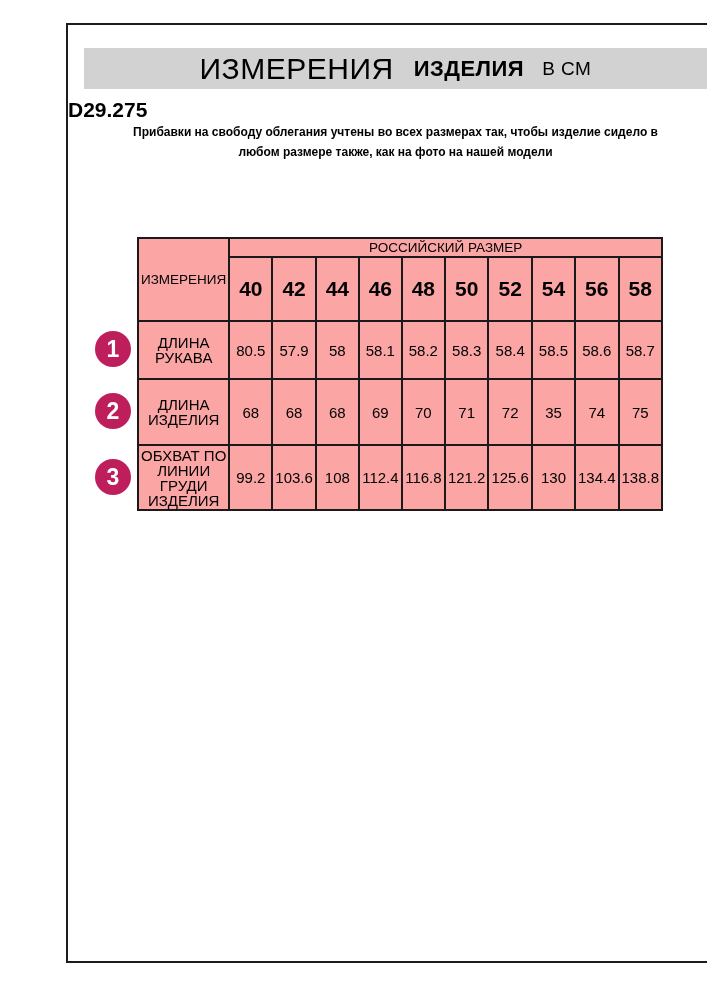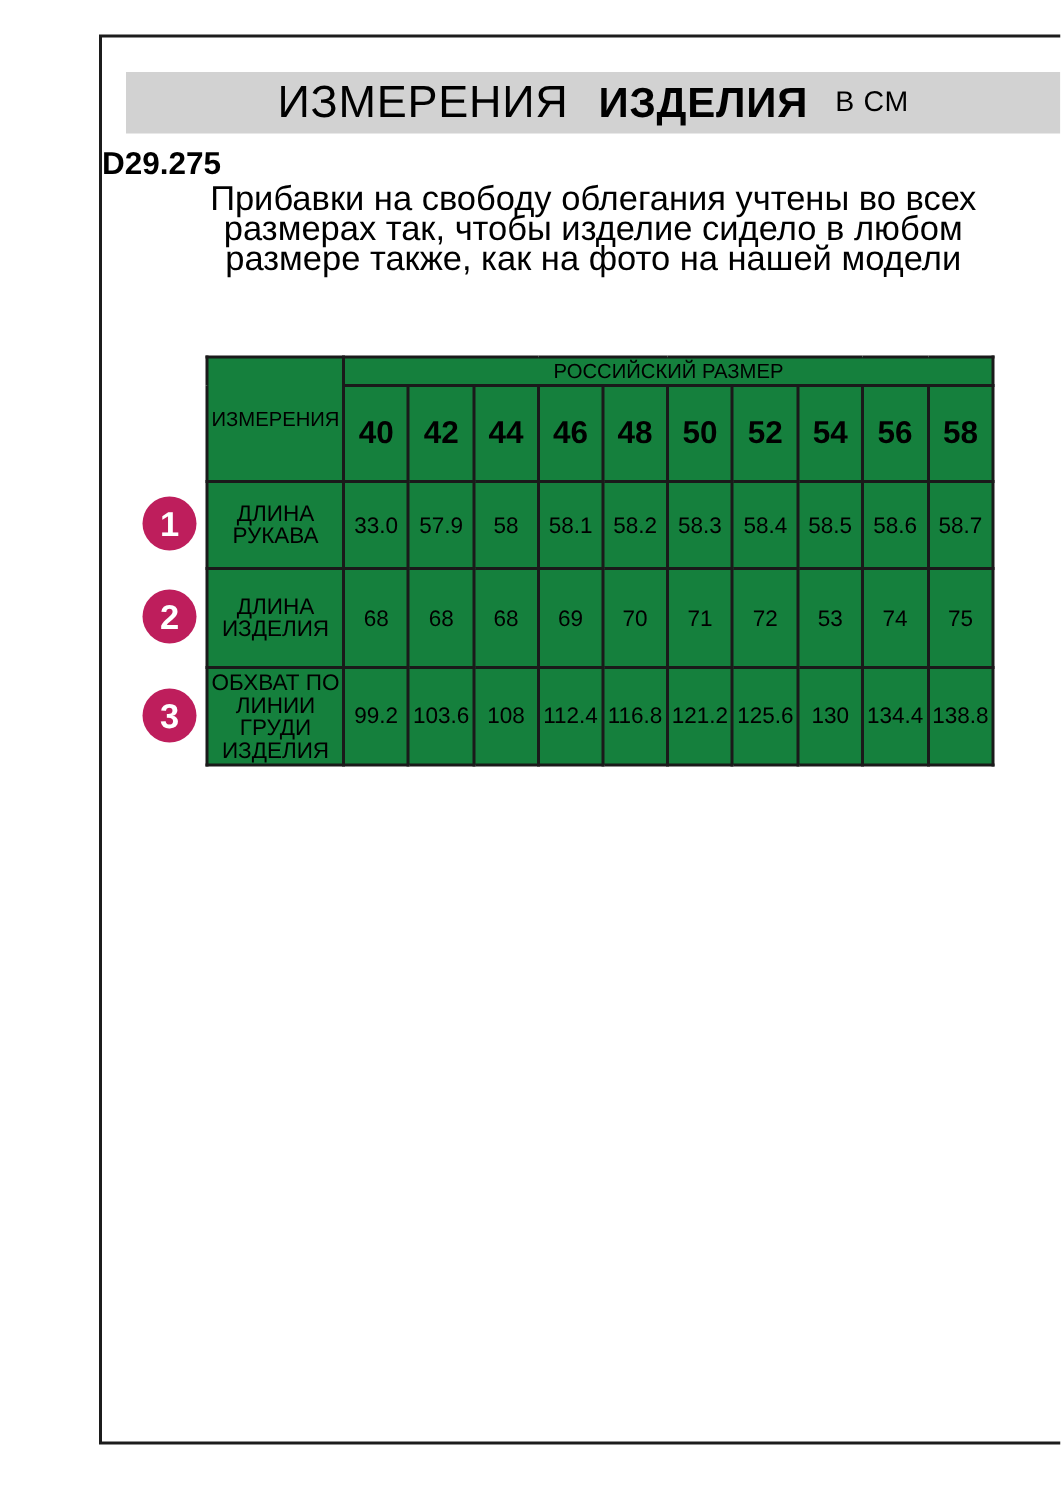--- a/index.html
+++ b/index.html
@@ -36,21 +36,21 @@
     display: flex;
     align-items: center;
     justify-content: center;
   }
   .title-w1 {
     font-size: 30px;
     font-weight: 400;
     letter-spacing: 0.5px;
   }
   .title-w2 {
-    font-size: 28px;
+    font-size: 22px;
     font-weight: 700;
     margin-left: 20px;
     letter-spacing: 0.5px;
   }
   .title-unit {
     font-size: 19px;
     font-weight: 400;
     margin-left: 18px;
     letter-spacing: 0.5px;
   }
@@ -63,37 +63,37 @@
     font-size: 21px;
     font-weight: 700;
   }
   .description {
     position: absolute;
     left: 50%;
     transform: translateX(-50%);
     top: 97px;
     width: 535px;
     text-align: center;
-    font-size: 23px;
+    font-size: 12px;
     line-height: 20px;
-    font-weight: 400;
+    font-weight: 700;
   }
   table.size-table {
     position: absolute;
     left: 69px;
     top: 212px;
     border-collapse: collapse;
     table-layout: fixed;
   }
   table.size-table td {
     border: 2px solid #1a1a1a;
     text-align: center;
     vertical-align: middle;
     padding: 0 2px;
-    background: #15803d;
+    background: #fca5a5;
   }
   td.corner-cell {
     font-size: 13.5px;
     font-weight: 400;
   }
   td.ru-size-cell {
     font-size: 13.5px;
     font-weight: 400;
     height: 17px;
     line-height: 15px;
@@ -184,41 +184,41 @@
         <td>46</td>
         <td>48</td>
         <td>50</td>
         <td>52</td>
         <td>54</td>
         <td>56</td>
         <td>58</td>
       </tr>
       <tr class="data-row data-row-1">
         <td class="row-label">ДЛИНА РУКАВА</td>
-        <td>33.0</td>
+        <td>80.5</td>
         <td>57.9</td>
         <td>58</td>
         <td>58.1</td>
         <td>58.2</td>
         <td>58.3</td>
         <td>58.4</td>
         <td>58.5</td>
         <td>58.6</td>
         <td>58.7</td>
       </tr>
       <tr class="data-row data-row-2">
         <td class="row-label">ДЛИНА ИЗДЕЛИЯ</td>
         <td>68</td>
         <td>68</td>
         <td>68</td>
         <td>69</td>
         <td>70</td>
         <td>71</td>
         <td>72</td>
-        <td>53</td>
+        <td>35</td>
         <td>74</td>
         <td>75</td>
       </tr>
       <tr class="data-row data-row-3">
         <td class="row-label">ОБХВАТ ПО ЛИНИИ ГРУДИ ИЗДЕЛИЯ</td>
         <td>99.2</td>
         <td>103.6</td>
         <td>108</td>
         <td>112.4</td>
         <td>116.8</td>

